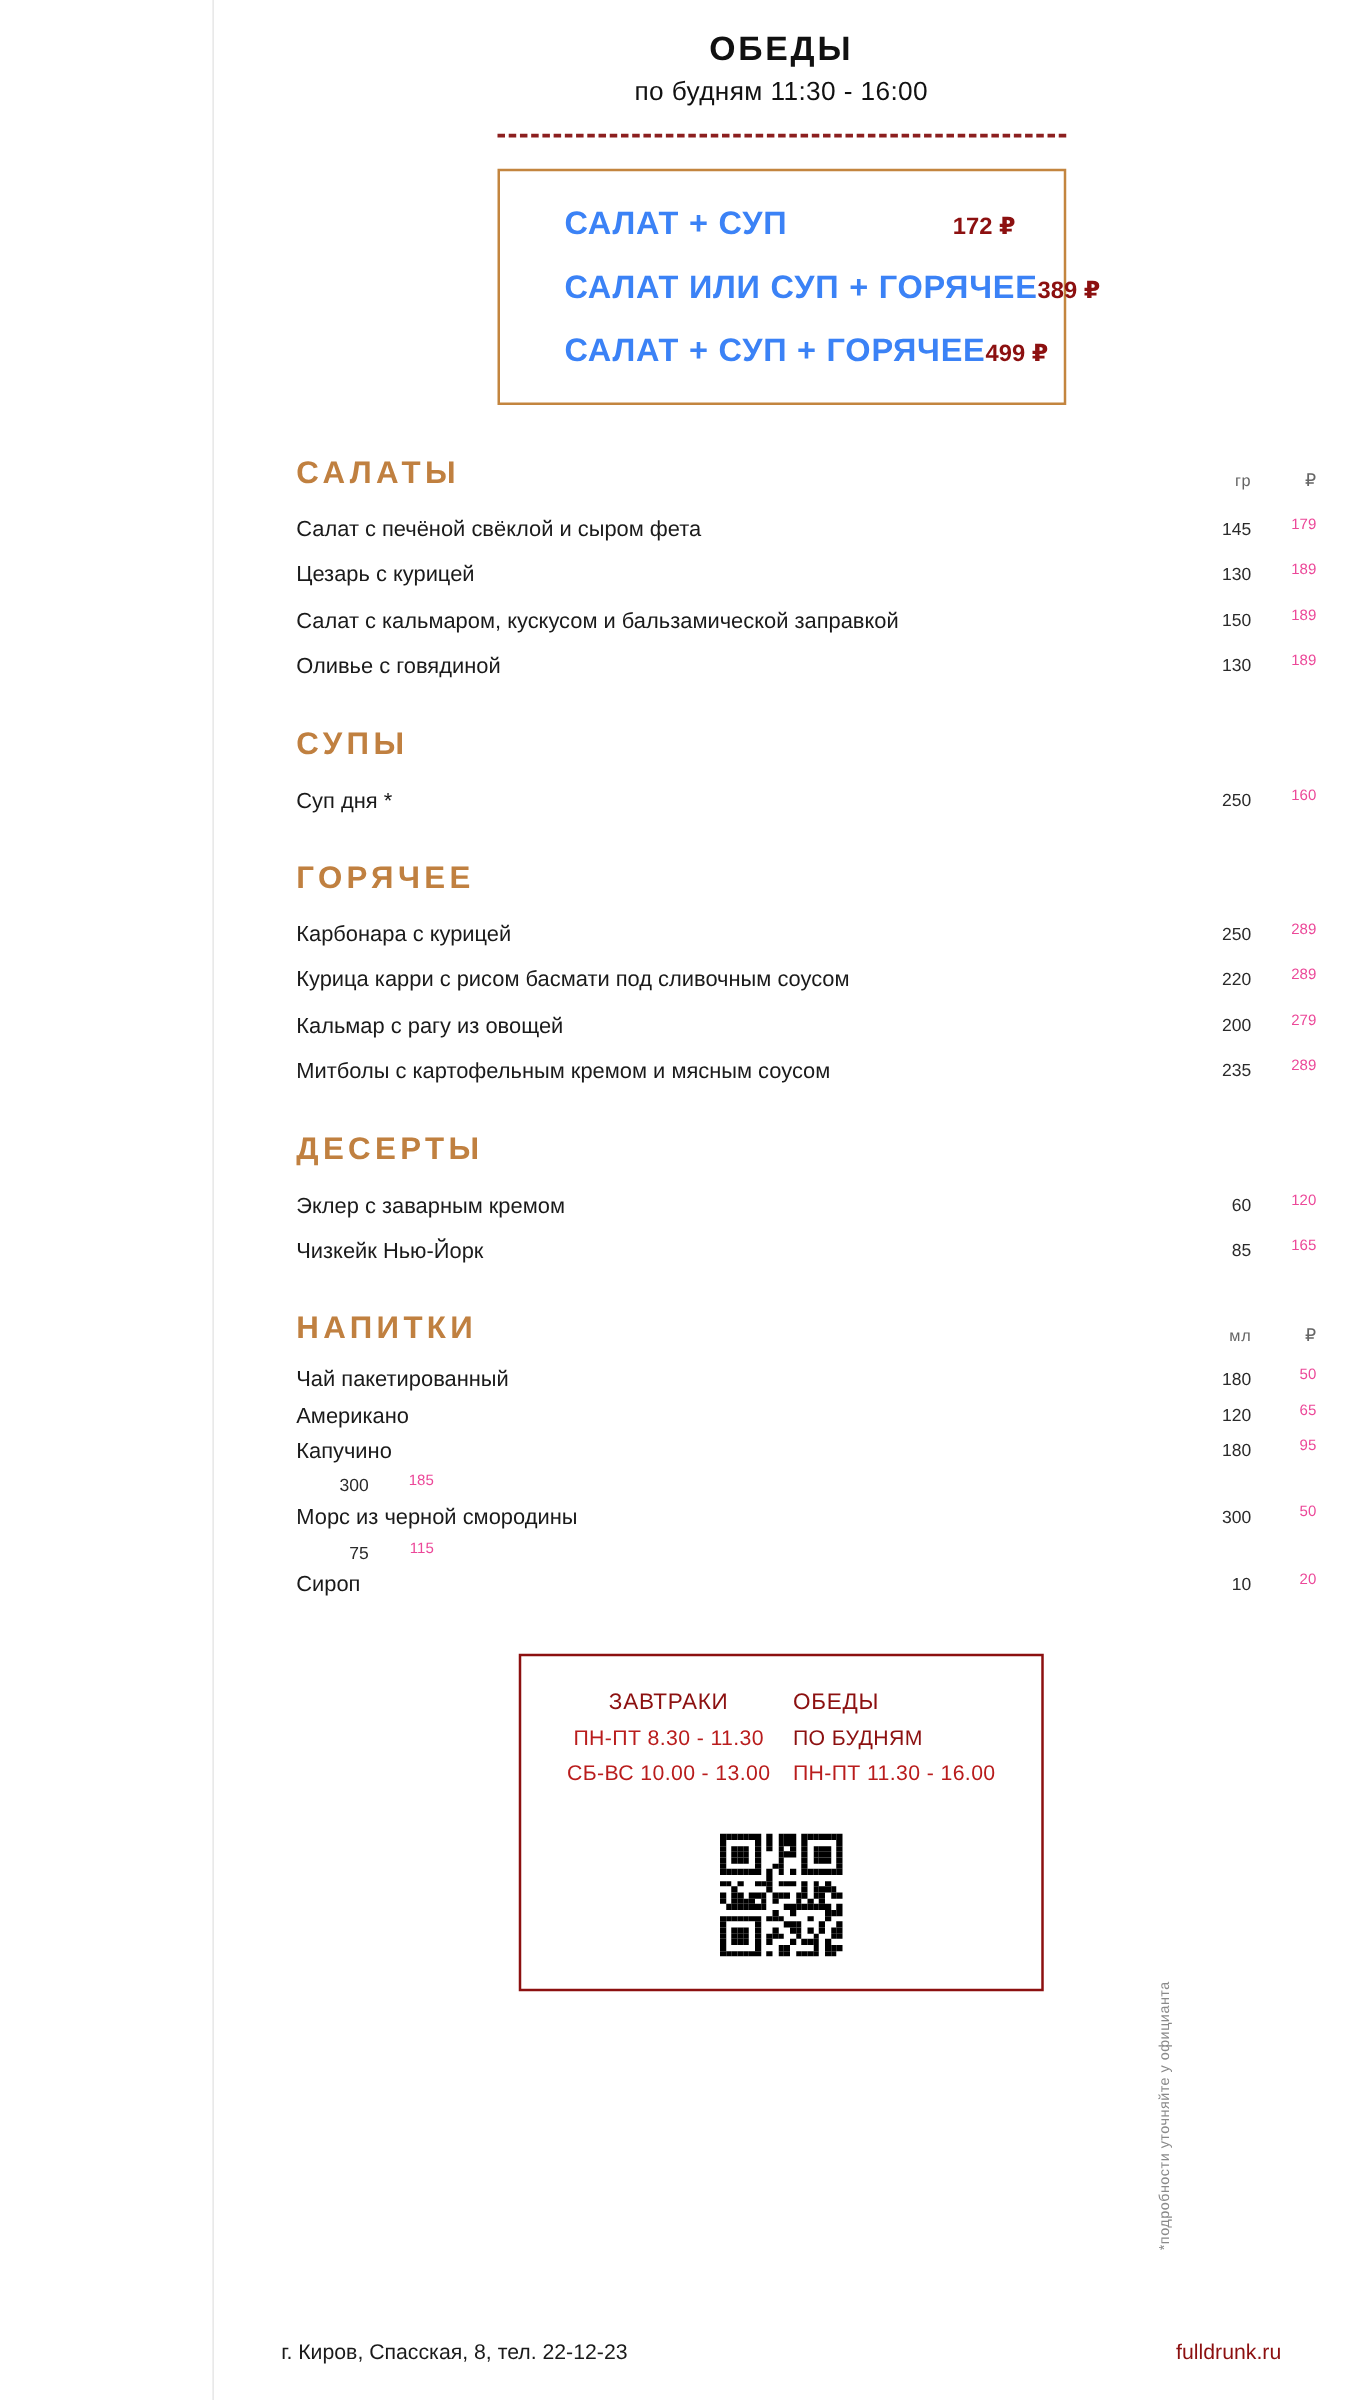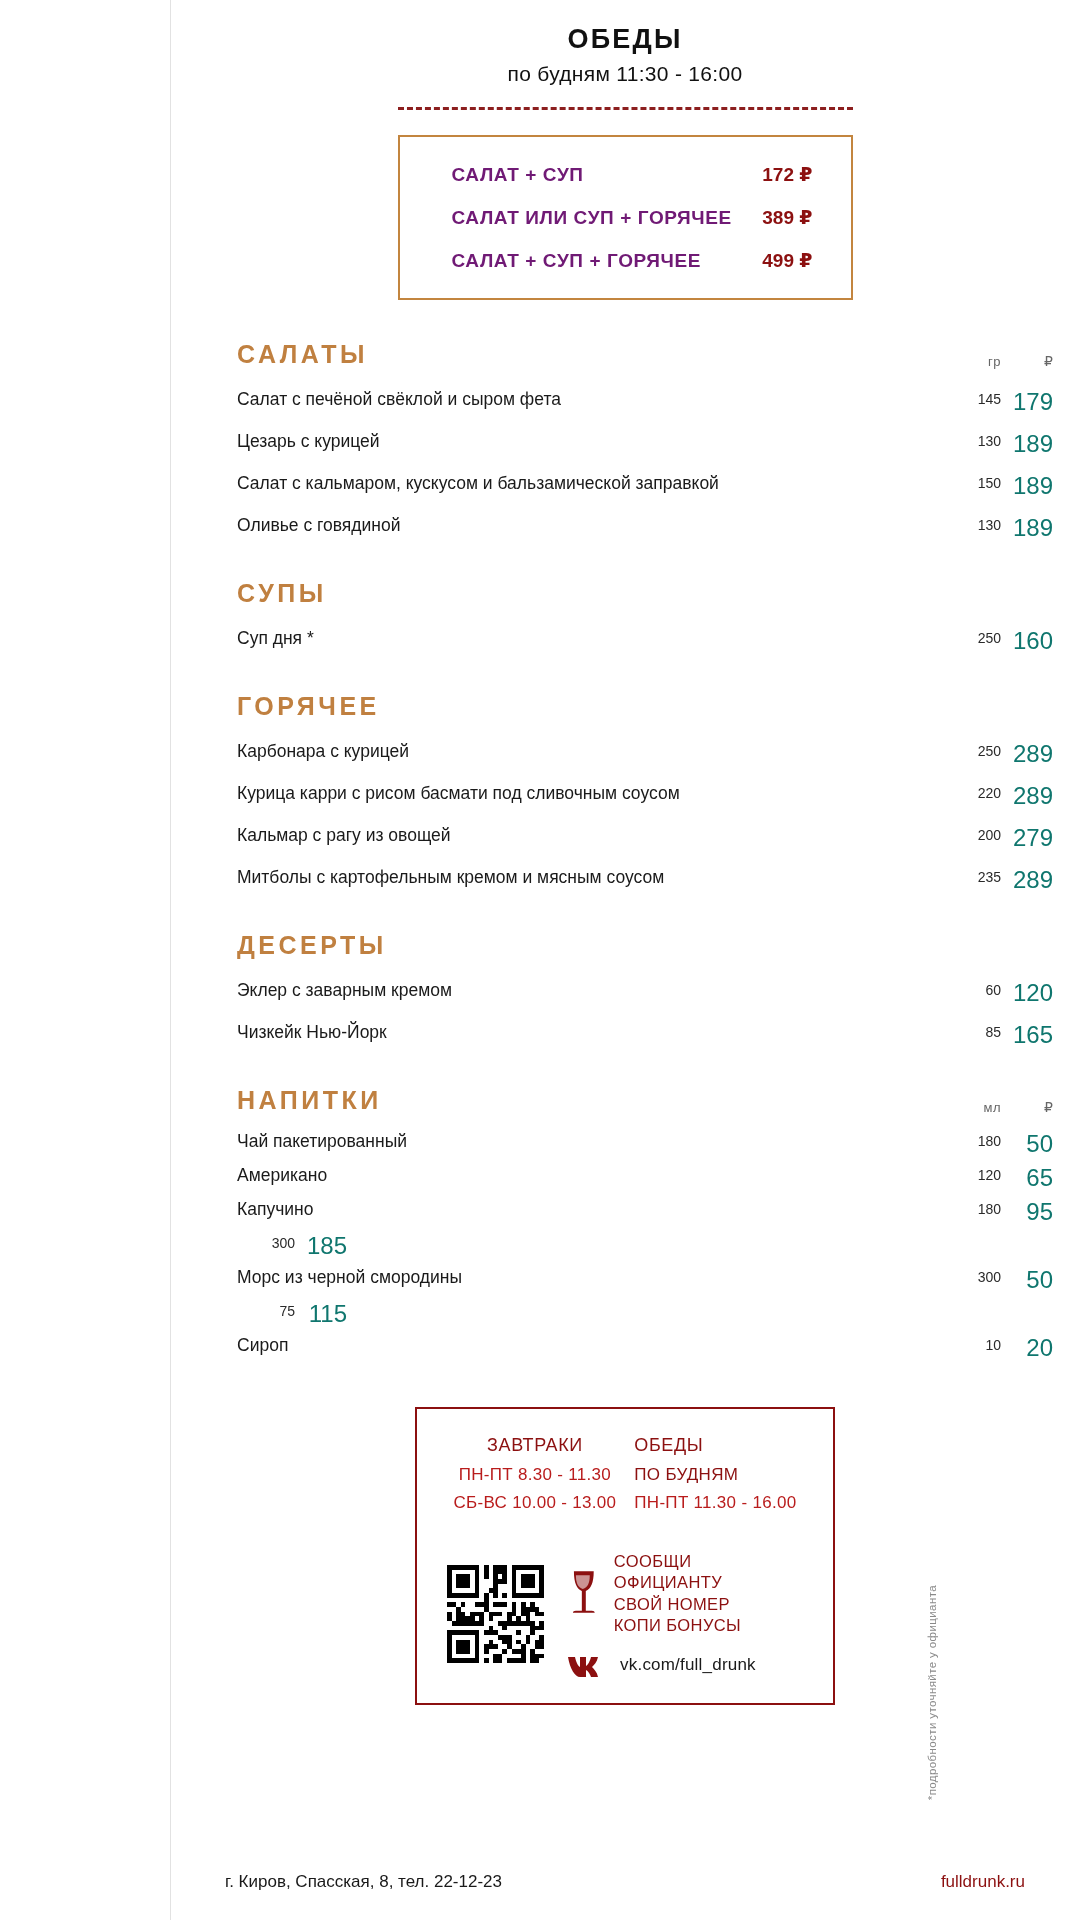--- a/index.html
+++ b/index.html
@@ -52,23 +52,23 @@
   }
   .combo-row{
     display:flex;
     align-items:baseline;
     padding:0 38px 0 52px;
     margin-bottom:20px;
   }
   .combo-row:last-child{ margin-bottom:0; }
   .combo-label{
     flex:1;
-    font-size:19px;
+    font-size:26px;
     font-weight:bold;
-    color:#701a75;
+    color:#3b82f6;
     letter-spacing:0.6px;
     white-space:nowrap;
   }
   .combo-price{
     font-size:19px;
     font-weight:bold;
     color:#8c1010;
     white-space:nowrap;
   }
 
@@ -108,21 +108,21 @@
     color:#1a1a1a;
     padding-right:10px;
   }
   .item-qty{
     width:58px; text-align:right;
     font-size:14px; color:#2a2a2a;
     padding-top:3px;
   }
   .item-price{
     width:52px; text-align:right;
-    font-size:24px; color:#0f766e;
+    font-size:12px; color:#ec4899;
     padding-top:0px;
   }
 
   
   .promo{
     margin:42px auto 0 auto;
     width:420px;
     border:2px solid #8c1010;
     padding:26px 0 26px 0;
   }
@@ -794,39 +794,20 @@
             <i style="background: transparent;"></i>
             <i></i>
             <i></i>
             <i></i>
             <i></i>
             <i style="background: transparent;"></i>
             <i></i>
             <i></i>
             <i style="background: transparent;"></i>
           </div>
-        <div class="promo-right">
-          <div class="loyal">
-            <svg width="34" height="52" viewBox="0 0 34 52">
-              <path d="M6 3 h22 c0 12 -3 18 -8 20 v20 h6 c2 0 3 1 3 2 h-22 c0 -1 1 -2 3 -2 h6 v-20 c-5 -2 -8 -8 -8 -20 z" fill="#8c1010"></path>
-              <path d="M10 7 h14 c0 8 -2 12 -7 14 c-5 -2 -7 -6 -7 -14 z" fill="#ffffff" opacity="0.55"></path>
-            </svg>
-            <div class="loyal-text">
-              <div>СООБЩИ ОФИЦИАНТУ</div>
-              <div>СВОЙ НОМЕР</div>
-              <div>КОПИ БОНУСЫ</div>
-            </div>
-          </div>
-          <div class="vk-row">
-            <svg width="38" height="24" viewBox="0 0 38 24">
-              <path d="M2 4 h7 c1 5 3 9 5 10 v-10 h6 v9 c2 -1 4 -5 5 -9 h7 c-1 5 -4 8 -6 10 c2 2 5 5 6 10 h-7 c-1 -3 -3 -6 -5 -7 v7 h-6 c-5 0 -10 -8 -12 -20 z" fill="#8c1010"></path>
-            </svg>
-            <div class="vk-text">vk.com/full_drunk</div>
-          </div>
-        </div>
       </div>
     </div>
 
     <div class="footer">
       <div class="footer-addr">г. Киров, Спасская, 8, тел. 22-12-23</div>
       <div class="footer-site">fulldrunk.ru</div>
     </div>
   </div>
 
   <div class="vnote">*подробности уточняйте у официанта</div>

